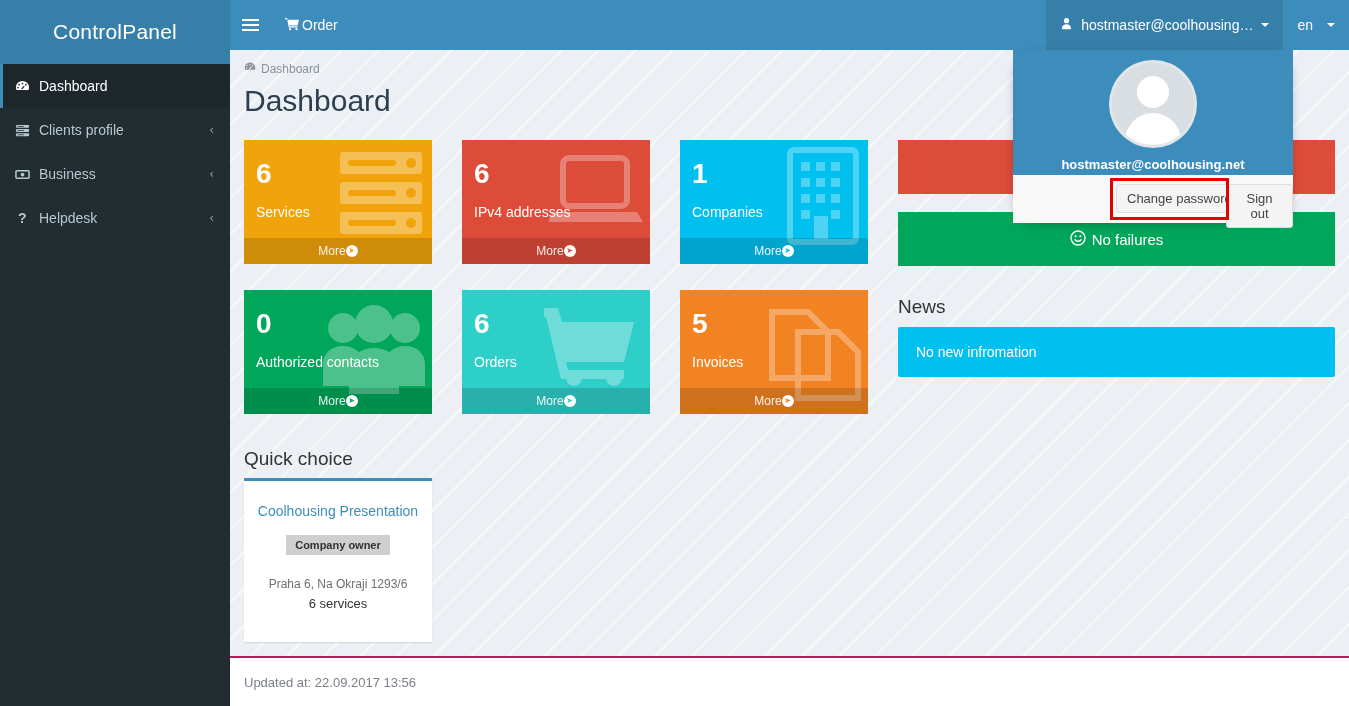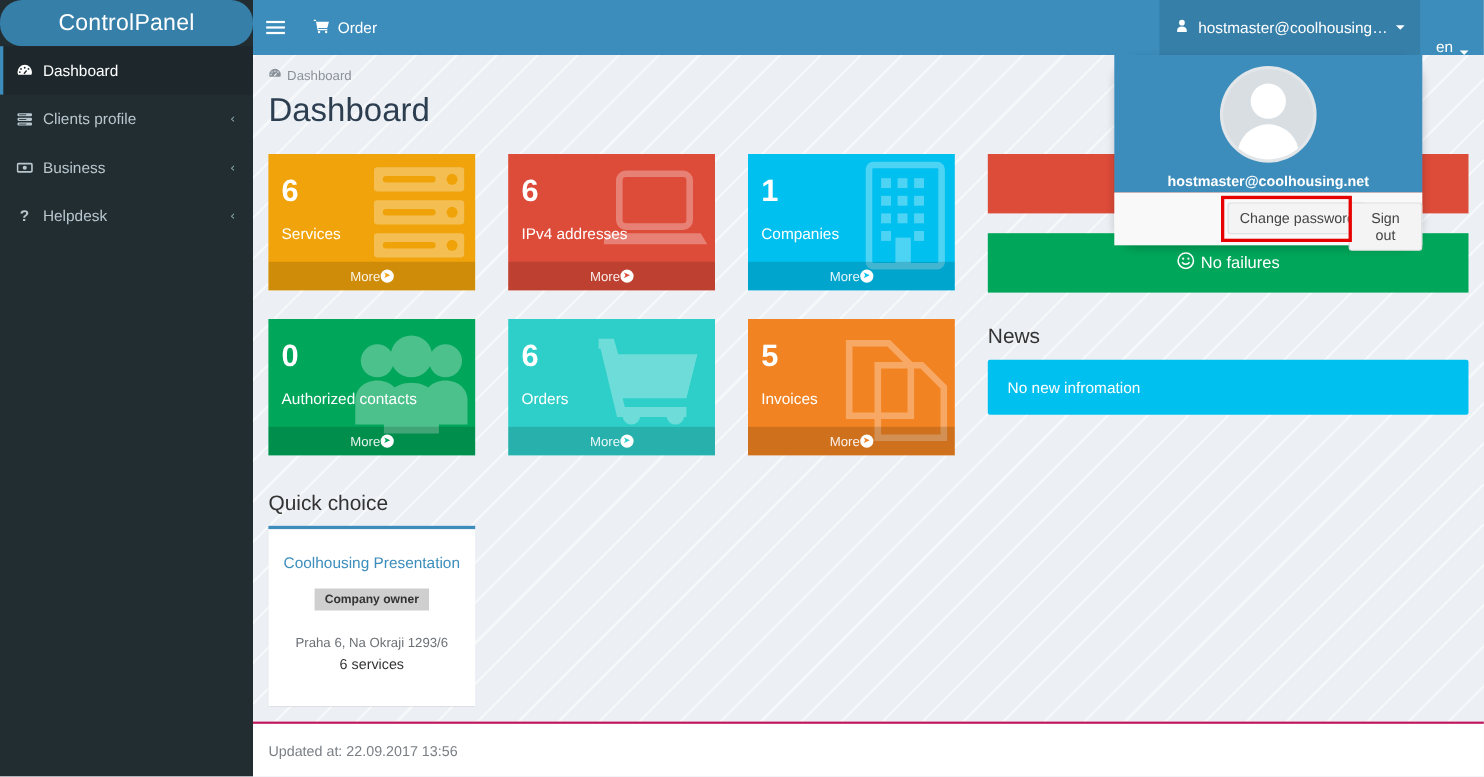--- a/index.html
+++ b/index.html
@@ -11,25 +11,24 @@
   }
   #app { position: relative; width: 1349px; height: 706px; }
 
   
   #sidebar {
     position: absolute; left: 0; top: 0;
     width: 230px; height: 706px;
     background: #222D32;
   }
   #logo {
-    height: 42px; background: #367FA9;
+    height: 64px; background: #367FA9;
     color: #fff; font-size: 21px;
     display: flex; align-items: center; justify-content: center;
     letter-spacing: .2px;
-    border-radius: 20px;
   }
   .side-item {
     position: relative;
     height: 44px;
     display: flex; align-items: center;
     padding-left: 15px;
     color: #B8C7CE; font-size: 14px;
     cursor: pointer;
   }
   .side-item.active {
@@ -55,31 +54,31 @@
   }
   #hamburger {
     width: 40px; display: flex; align-items: center; justify-content: center;
     cursor: pointer;
   }
   #hamburger span {
     display: block; width: 17px; height: 2px; background: #fff;
     box-shadow: 0 5px 0 #fff, 0 -5px 0 #fff;
   }
   #order-btn {
-    display: flex; align-items: center; gap: 7px;
+    display: flex; align-items: center; gap: 2px;
     padding: 0 15px; color: #fff; font-size: 14px; cursor: pointer;
   }
   .nav-spacer { flex: 1; }
   #user-menu {
     display: flex; align-items: center; gap: 8px;
     padding: 0 14px; color: #fff; font-size: 14px; cursor: pointer;
     background: #367FA9;
   }
   #lang-menu {
-    display: flex; align-items: flex-end; gap: 6px;
+    display: flex; align-items: center; gap: 14px;
     padding: 0 14px; color: #fff; font-size: 14px; cursor: pointer;
   }
   .caret {
     width: 0; height: 0; border-left: 4px solid transparent;
     border-right: 4px solid transparent; border-top: 4px solid #fff;
   }
 
   
   #content {
     position: absolute; left: 230px; top: 50px;

